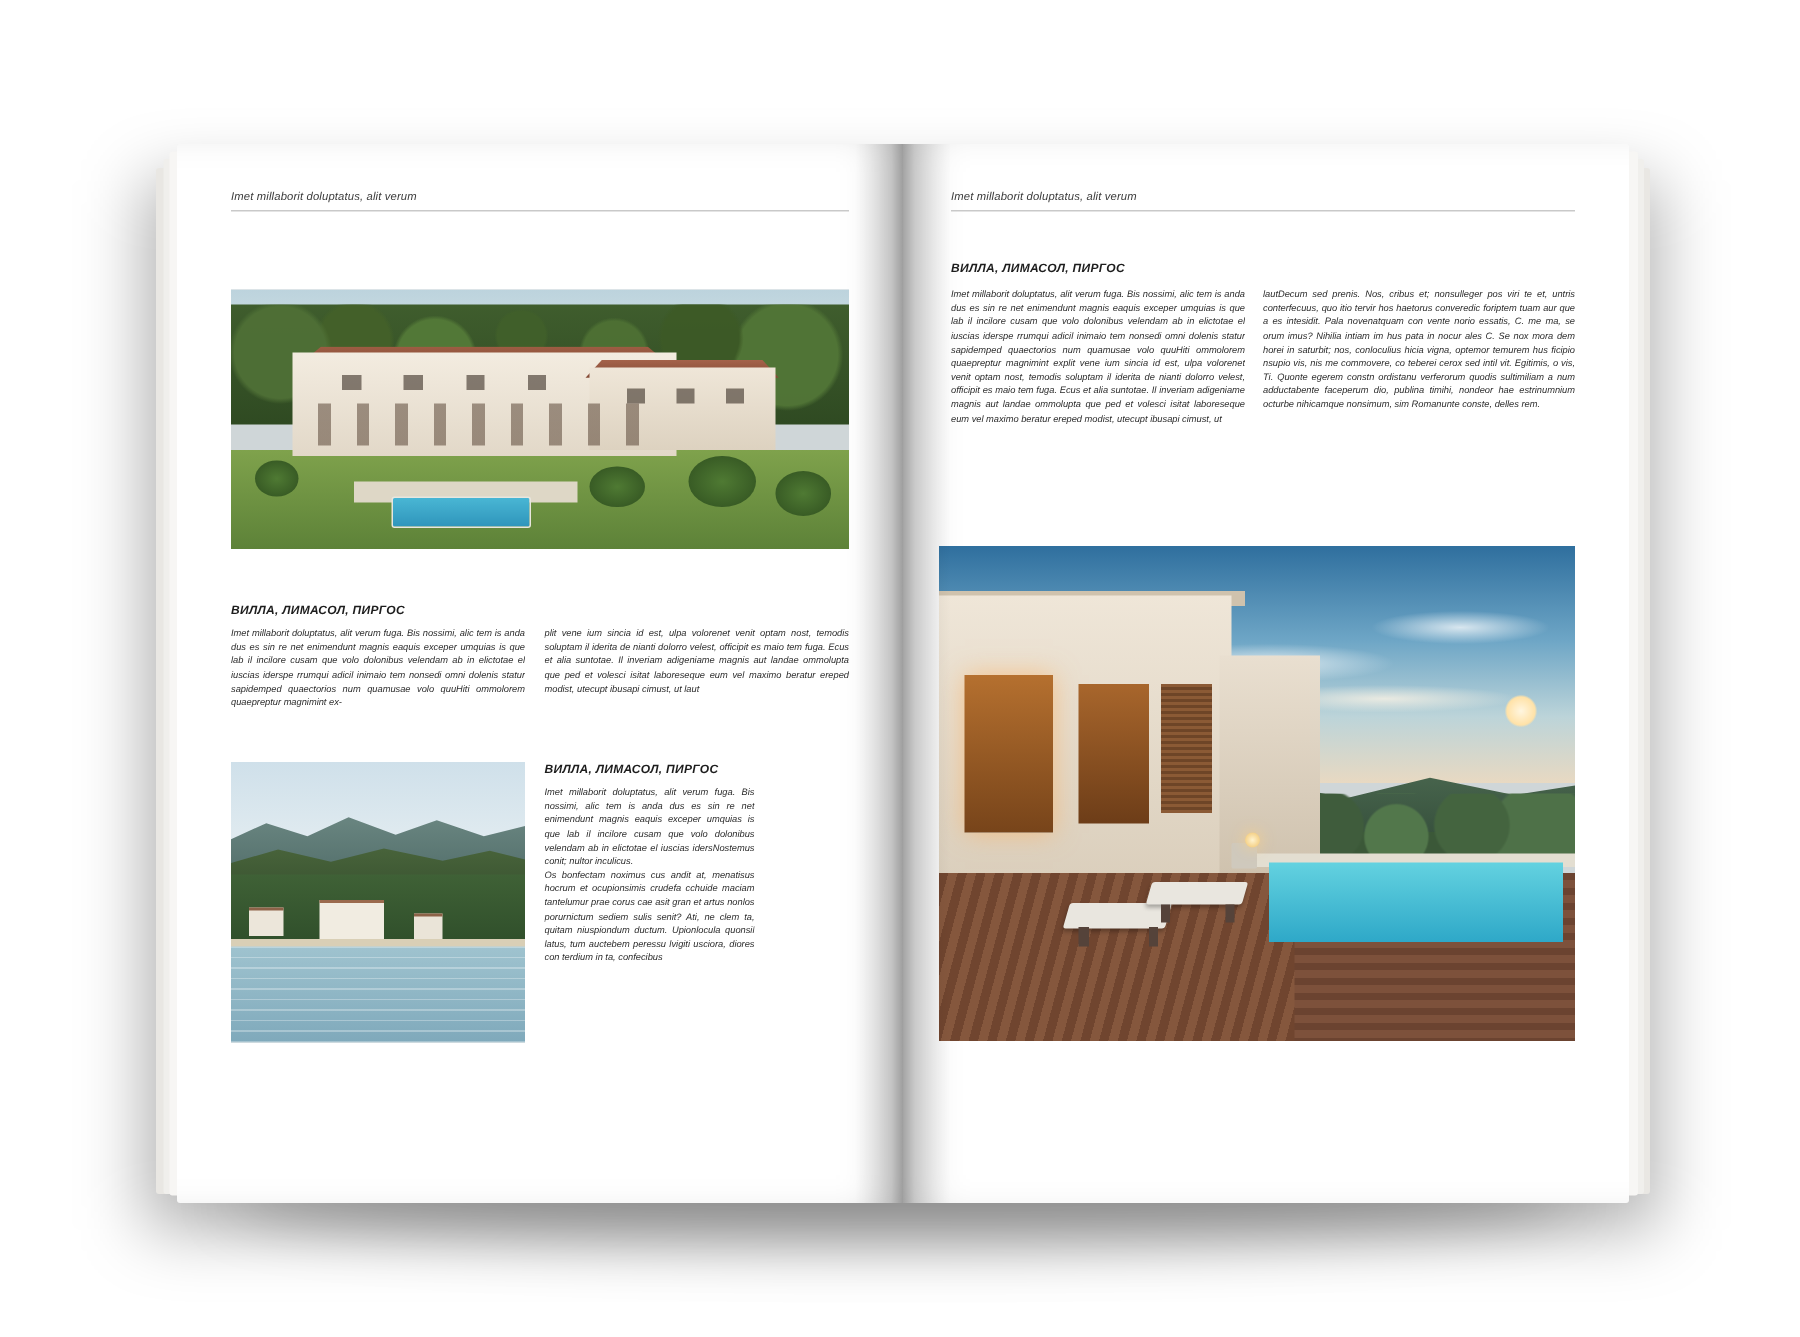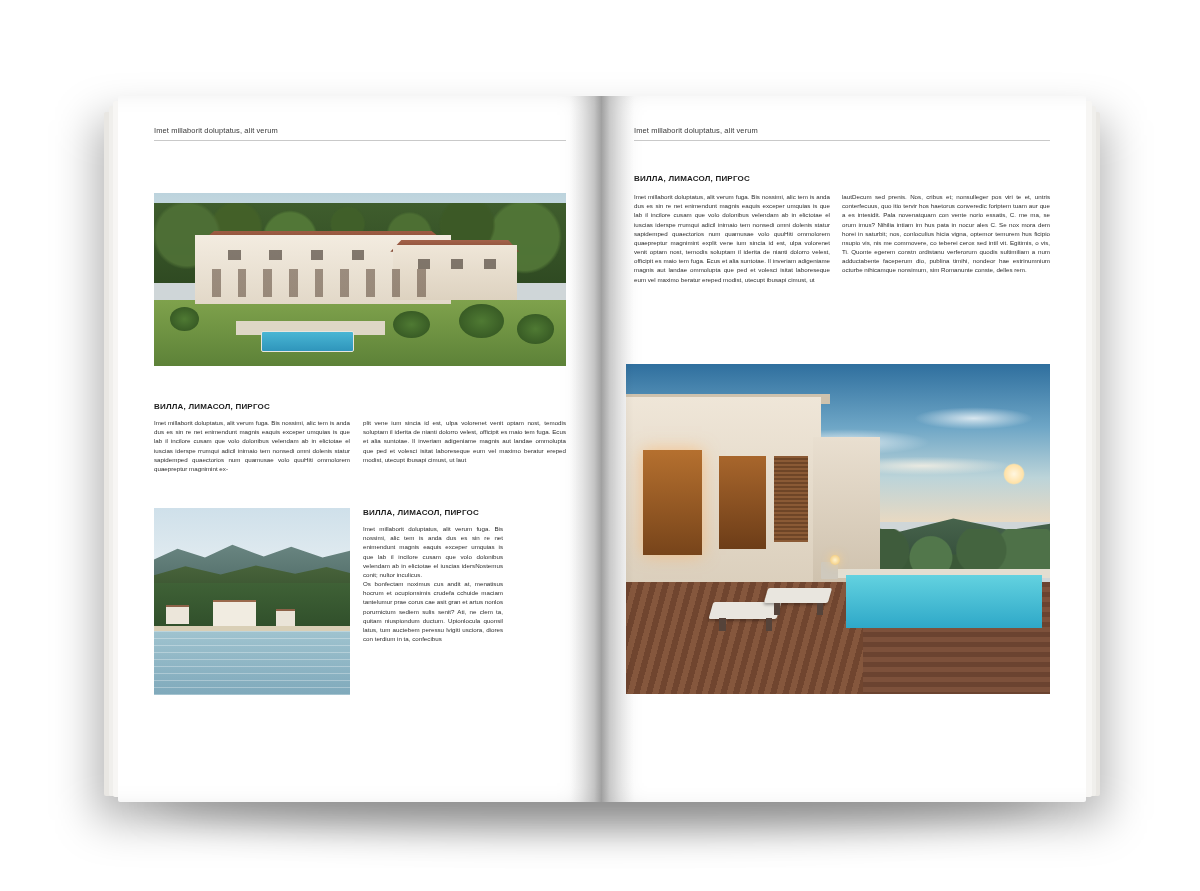--- a/index.html
+++ b/index.html
@@ -58,20 +58,21 @@
     width: 968px;
     height: 706px;
   }
 
   .page {
     position: absolute;
     top: 0;
     height: 706px;
     background: #ffffff;
     overflow: hidden;
+    font-style: italic;
   }
   .page-left {
     left: 0;
     width: 484px;
     box-shadow: inset -26px 0 34px -22px rgba(0,0,0,0.35);
     border-radius: 2px 0 0 2px;
   }
   .page-right {
     left: 484px;
     width: 484px;

